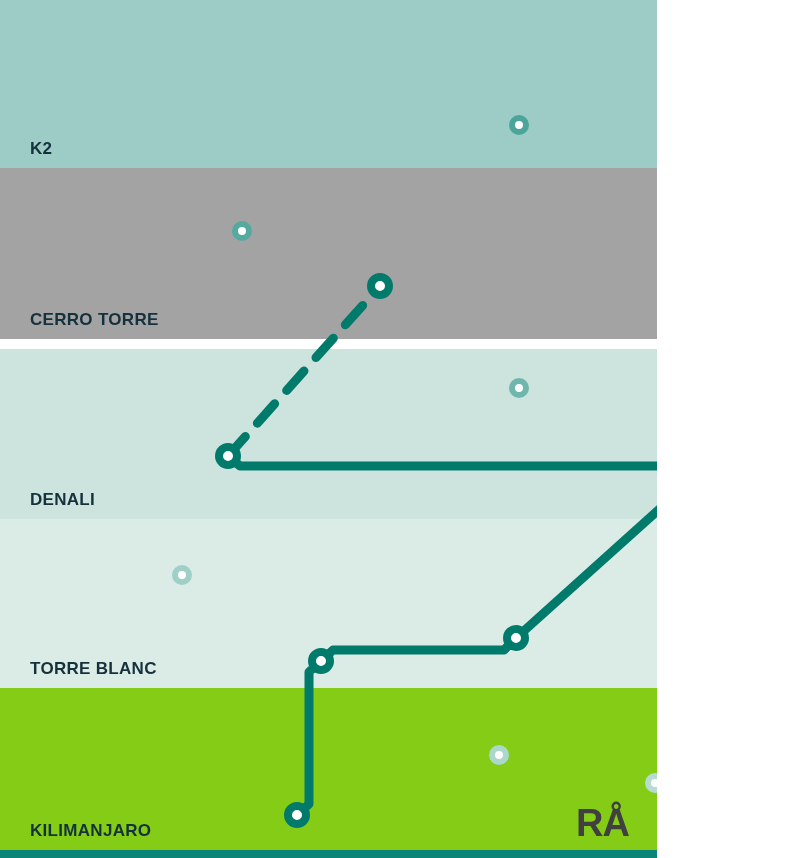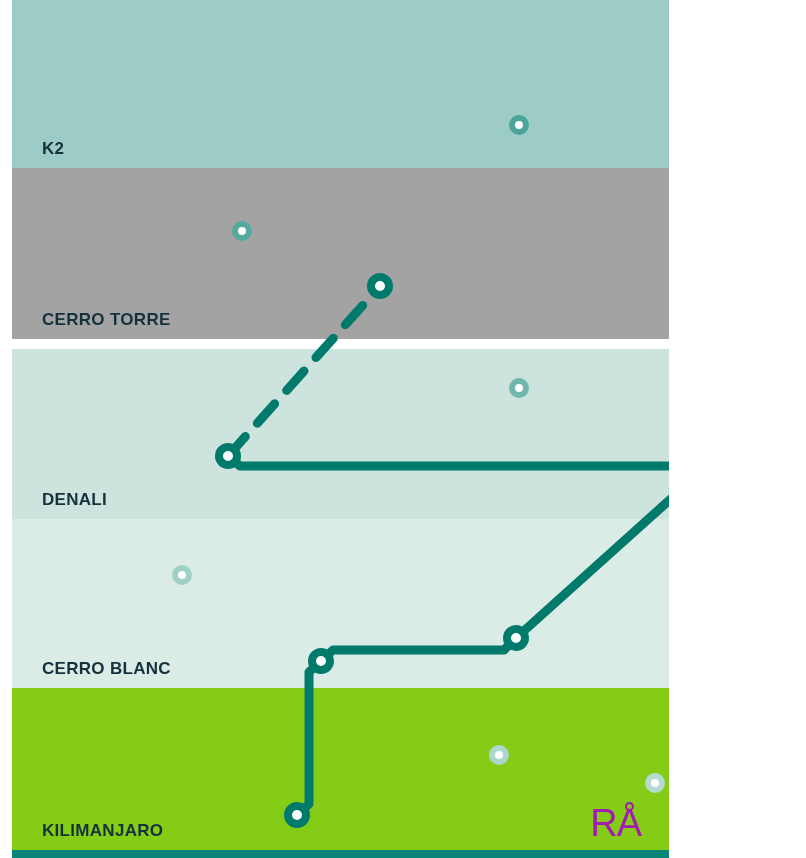--- a/index.html
+++ b/index.html
@@ -2,21 +2,20 @@
 <html><head>
 <meta charset="utf-8">
 <style>
   html, body { margin: 0; padding: 0; background: #ffffff; }
   .stage {
     position: relative;
     width: 657px;
     height: 858px;
     overflow: hidden;
     font-family: "Liberation Sans", sans-serif;
-    padding-left: 12px;
   }
   .bands { display: flex; flex-direction: column; width: 100%; height: 100%; }
   .band {
     position: relative;
     display: flex;
     align-items: flex-end;
   }
   .band-0 { height: 170px; }
   .band-1 { height: 173px; }
   .band-2 { height: 172px; margin-top: 10px; }
@@ -35,42 +34,42 @@
     position: absolute;
     left: 0; top: 0;
     width: 806px; height: 858px;
     pointer-events: none;
   }
   .logo {
     position: absolute;
     right: 28px;
     bottom: 16px;
     font-size: 38px;
-    font-weight: 400;
+    font-weight: 700;
     letter-spacing: -1px;
-    color: #a21caf;
+    color: #404040;
     line-height: 1;
   }
 </style>
 </head>
 <body>
 
 <div class="stage">
   <div class="bands">
     <div class="band band-0" style="background: rgb(157, 204, 198); color: rgb(21, 49, 60);">
       <span class="band-label">K2</span>
     </div>
     <div class="band band-1" style="background: #a3a3a3; color: rgb(21, 49, 60);">
       <span class="band-label">CERRO TORRE</span>
     </div>
     <div class="band band-2" style="background: rgb(204, 227, 222); color: rgb(21, 49, 60);">
       <span class="band-label">DENALI</span>
     </div>
     <div class="band band-3" style="background: rgb(219, 235, 230); color: rgb(21, 49, 60);">
-      <span class="band-label">CERRO BLANC</span>
+      <span class="band-label">TORRE BLANC</span>
     </div>
     <div class="band band-4" style="background: #84cc16; color: rgb(21, 49, 60);">
       <span class="band-label">KILIMANJARO</span>
     </div>
     <div class="footer-bar" style="background: rgb(11, 133, 120);"></div>
   </div>
 
   <svg class="overlay" viewBox="0 0 806 858">
     <g>
         <circle cx="693" cy="71" r="7" fill="#ffffff" stroke="#41a096" stroke-width="6"></circle>

